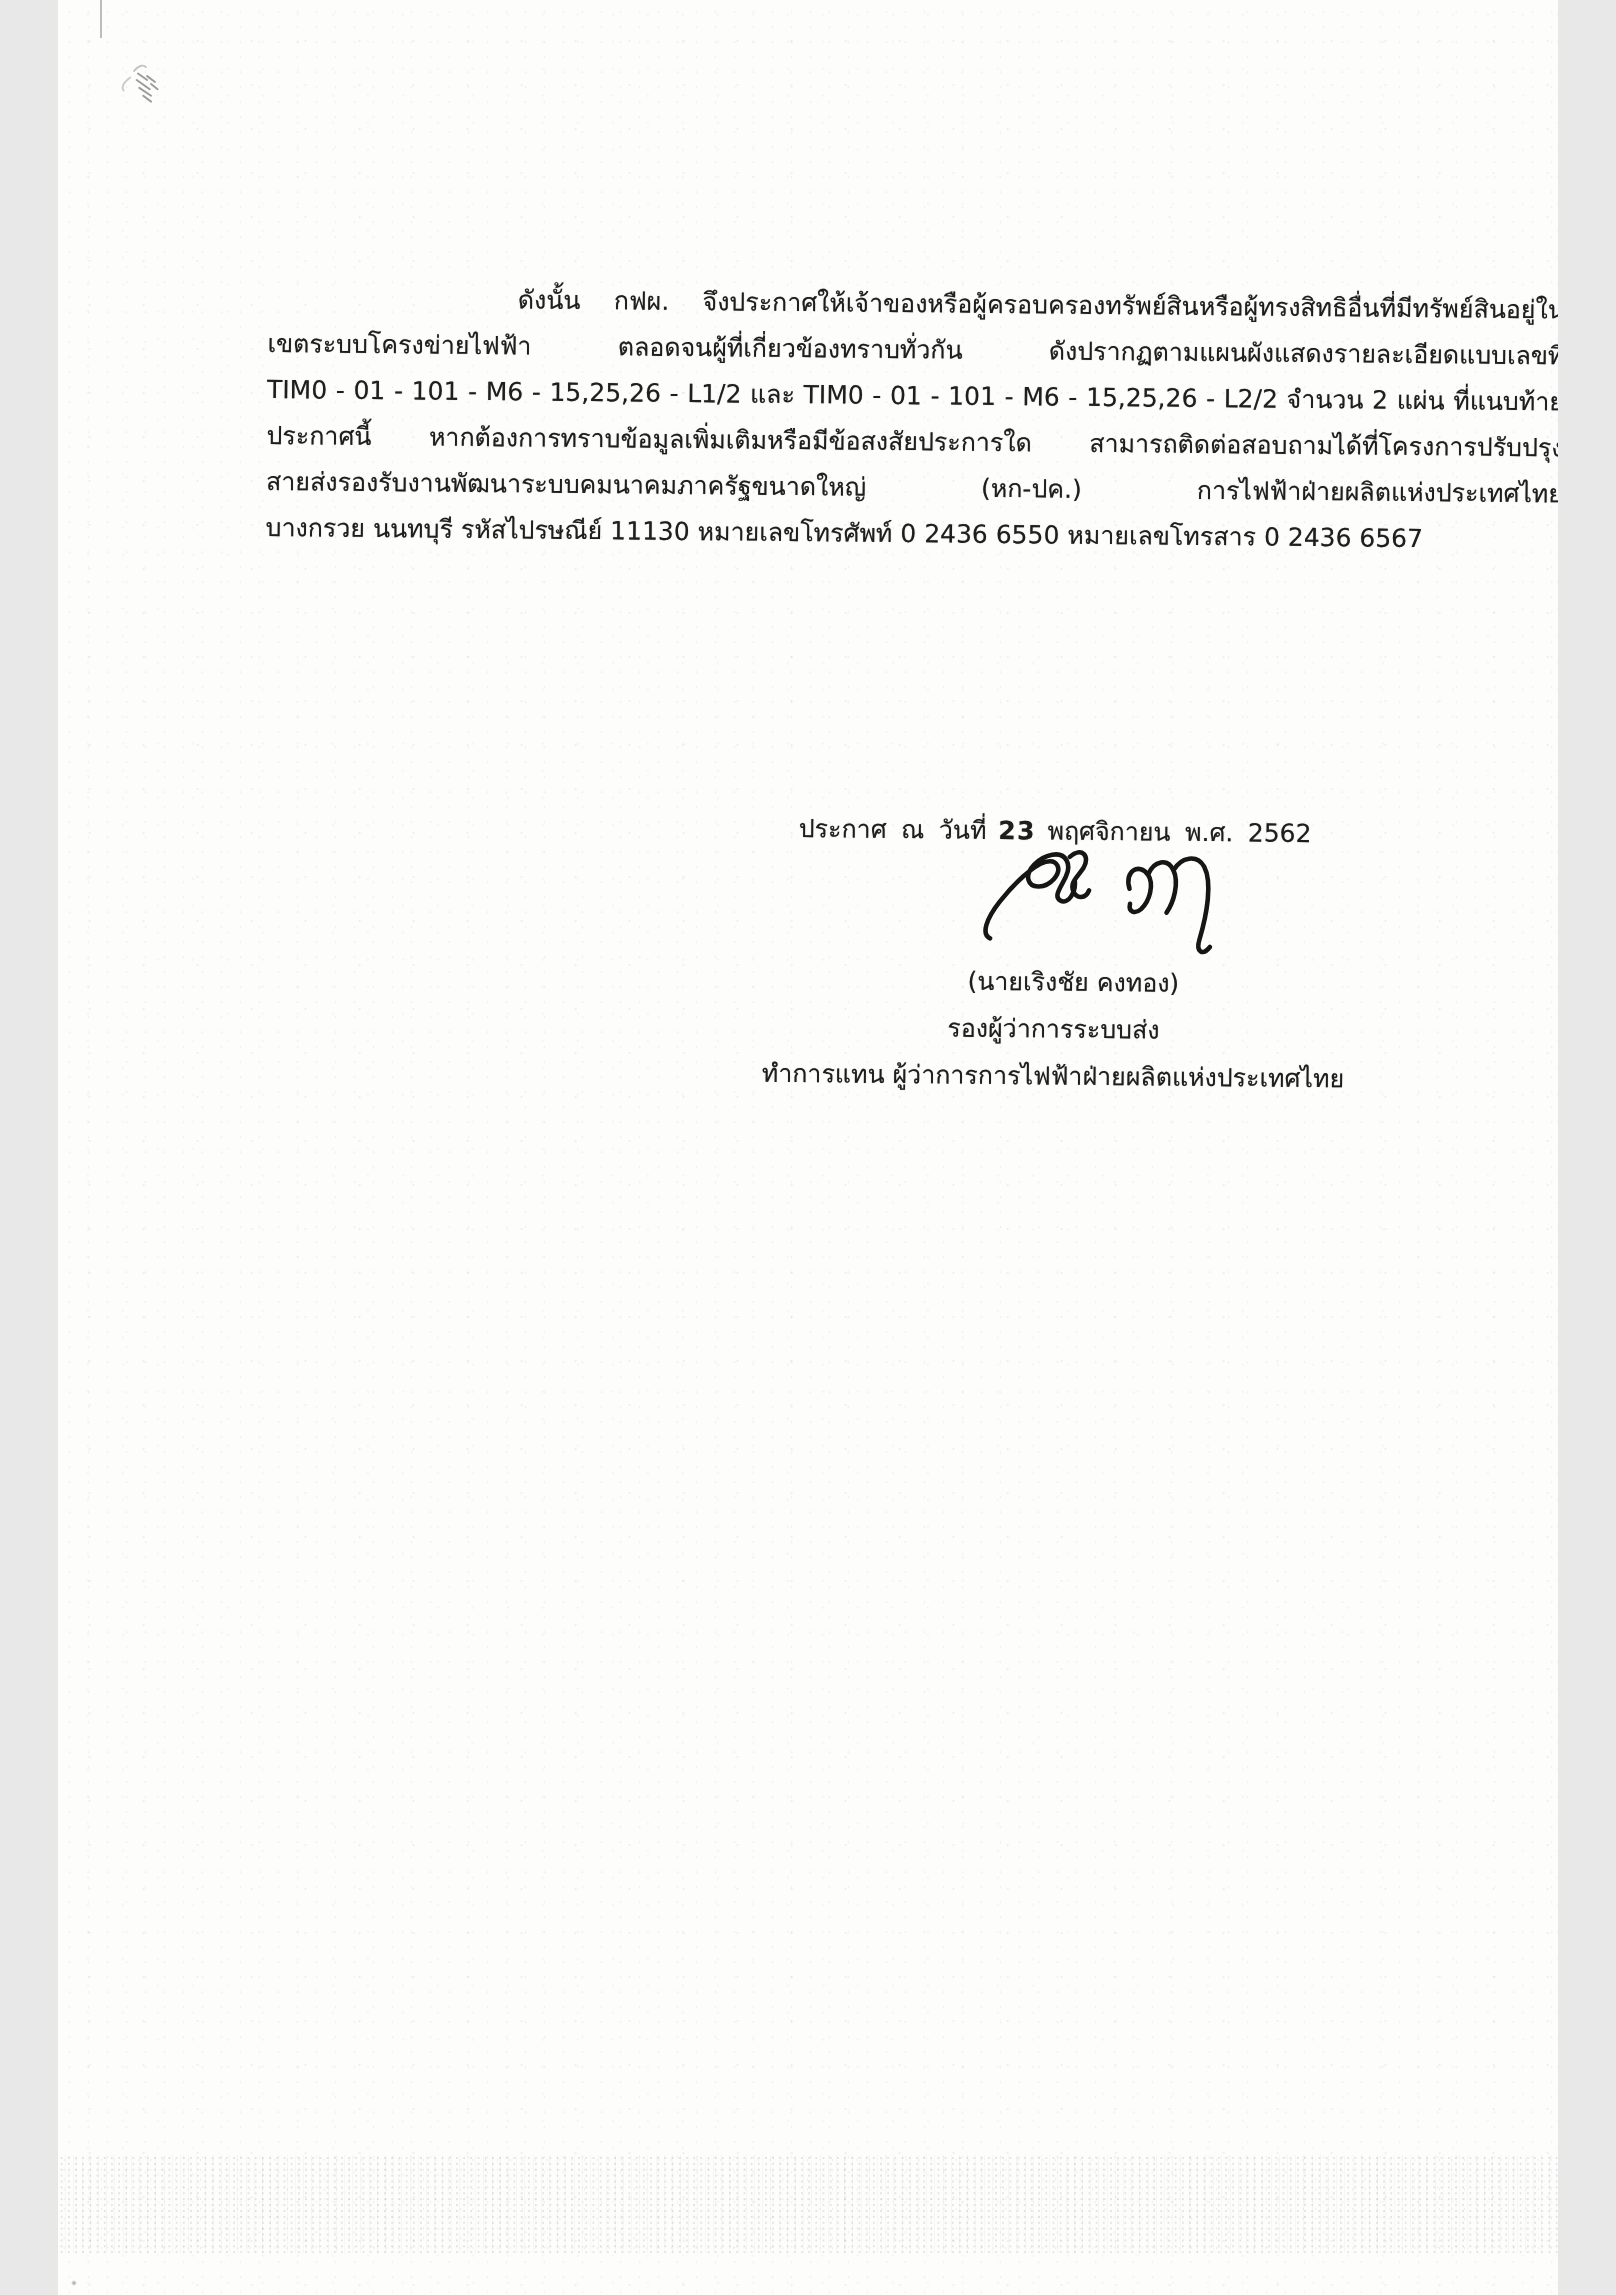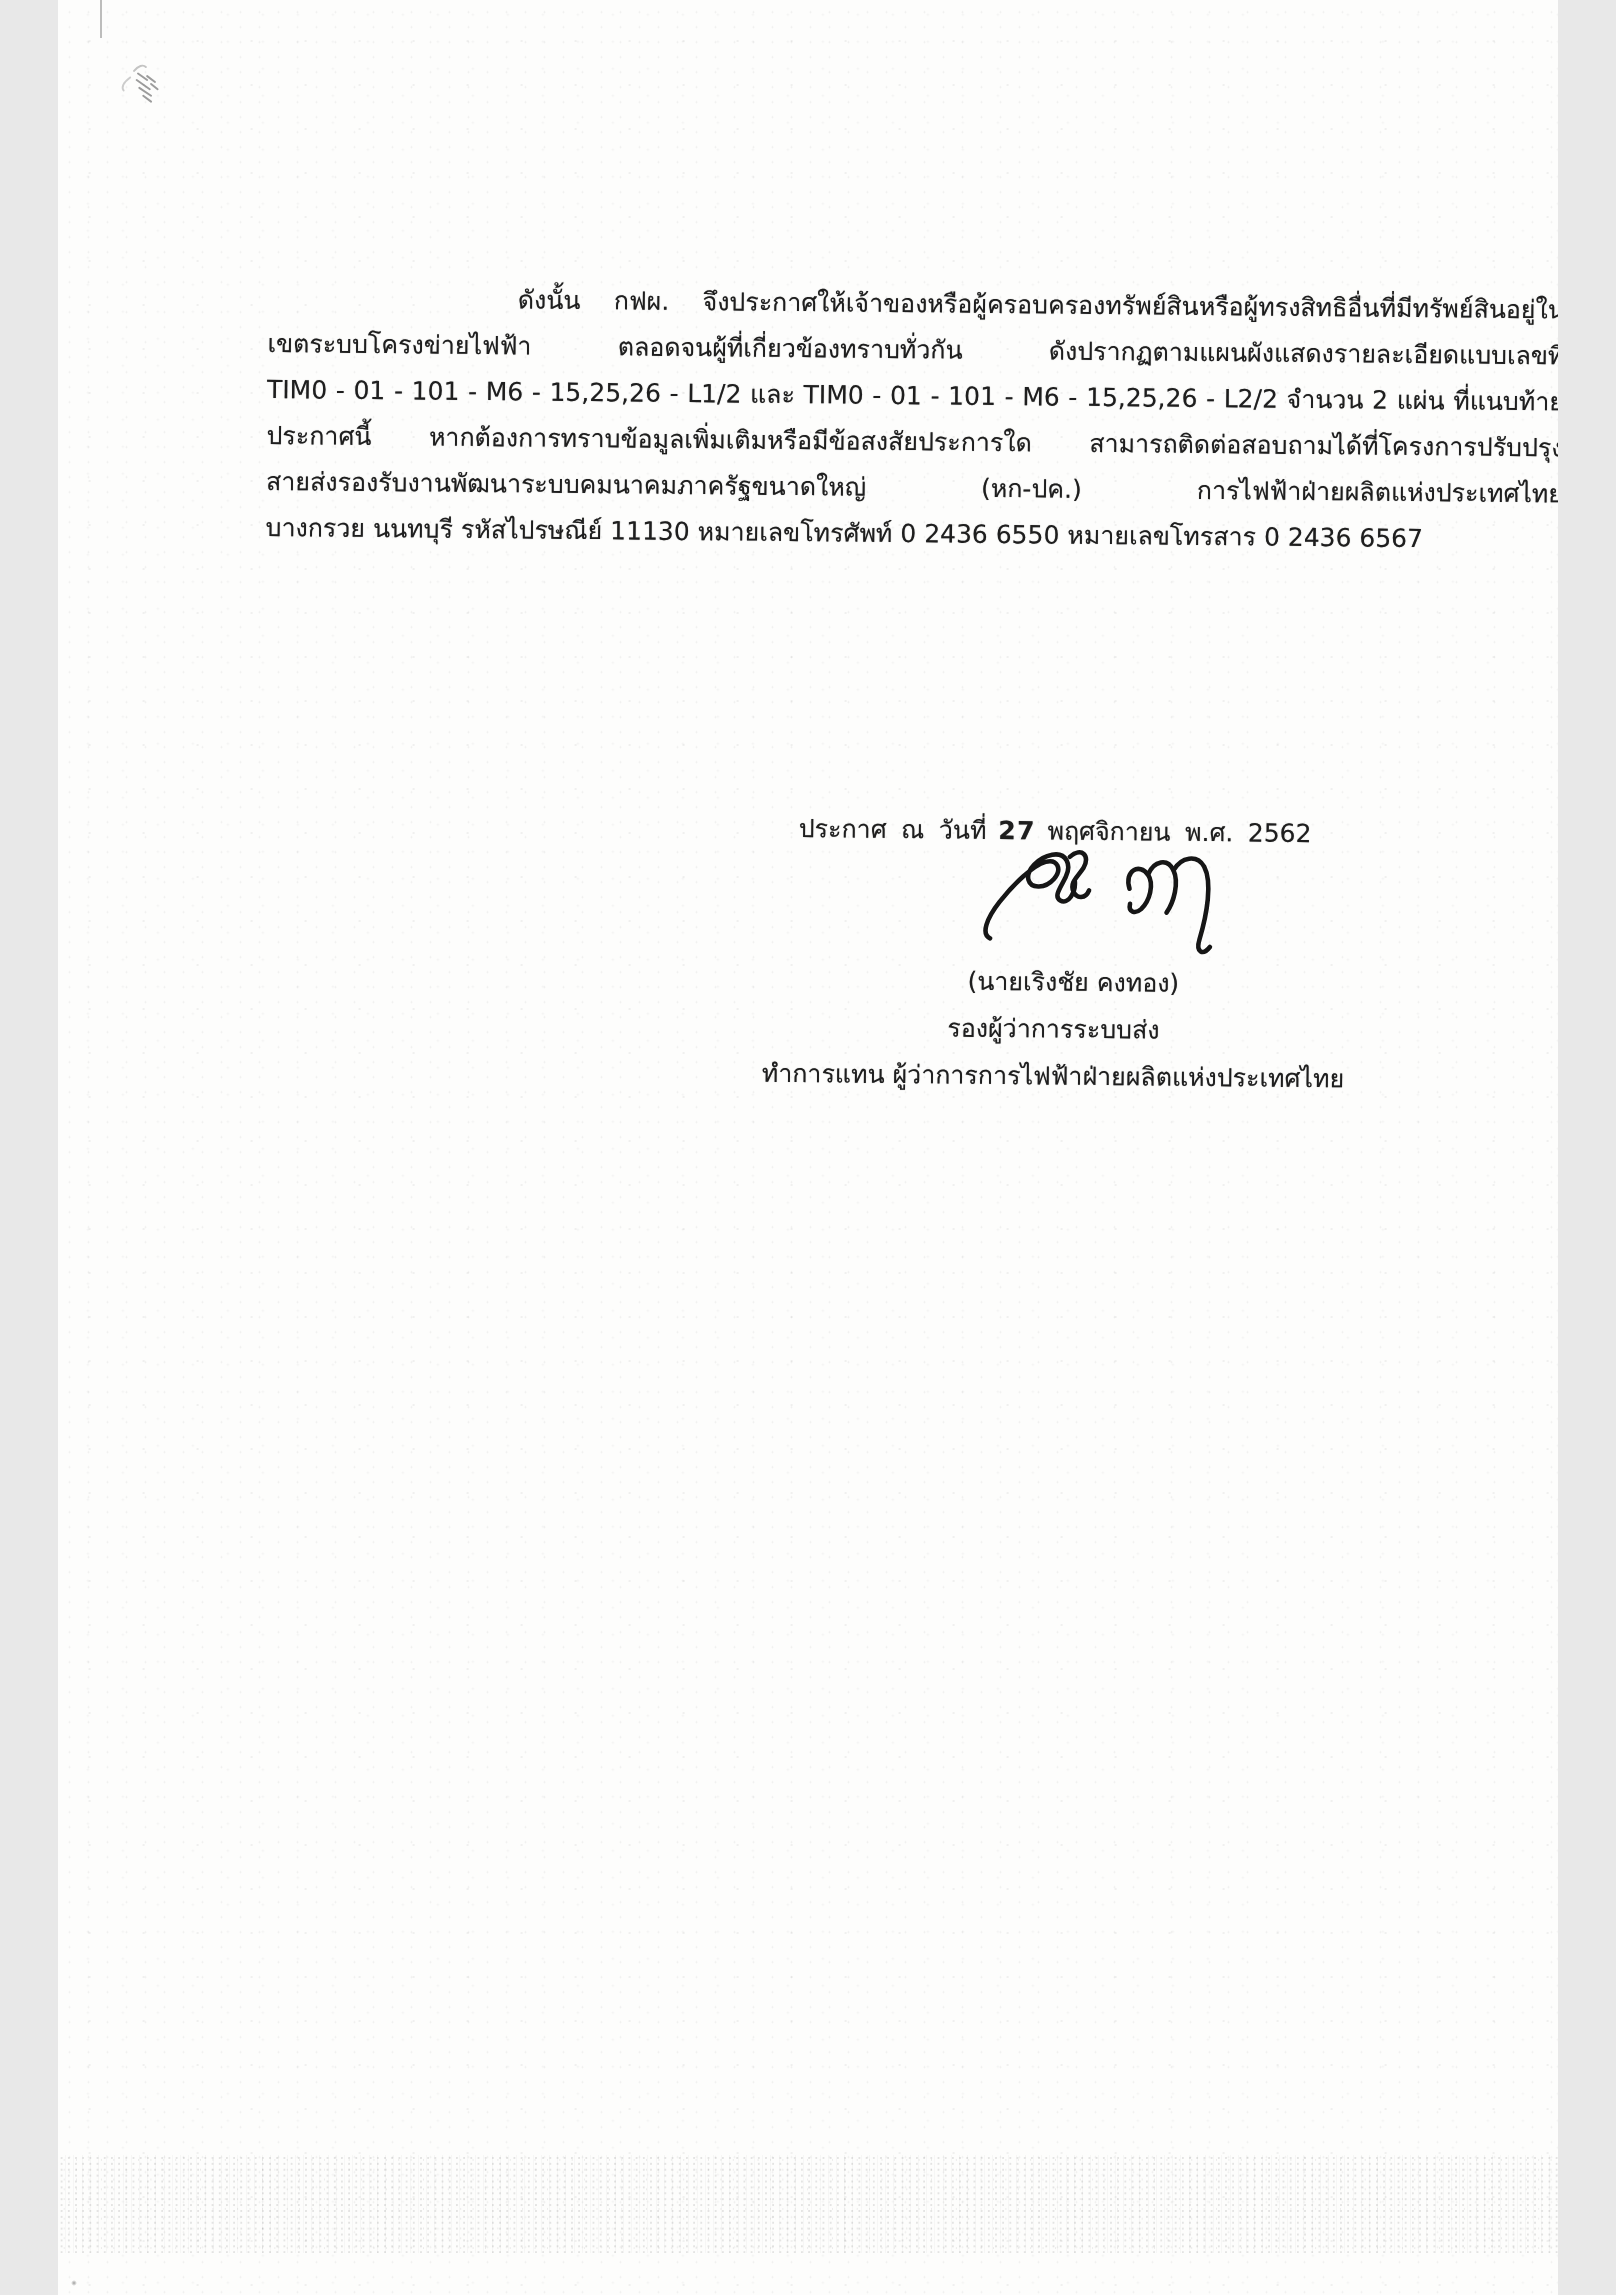--- a/index.html
+++ b/index.html
@@ -101,21 +101,21 @@
     <div class="paragraph">
       <div class="para-line indent">ดังนั้น กฟผ. จึงประกาศให้เจ้าของหรือผู้ครอบครองทรัพย์สินหรือผู้ทรงสิทธิอื่นที่มีทรัพย์สินอยู่ใน</div>
       <div class="para-line">เขตระบบโครงข่ายไฟฟ้า ตลอดจนผู้ที่เกี่ยวข้องทราบทั่วกัน ดังปรากฏตามแผนผังแสดงรายละเอียดแบบเลขที่</div>
       <div class="para-line">TIM0 - 01 - 101 - M6 - 15,25,26 - L1/2 และ TIM0 - 01 - 101 - M6 - 15,25,26 - L2/2 จำนวน 2 แผ่น ที่แนบท้าย</div>
       <div class="para-line">ประกาศนี้ หากต้องการทราบข้อมูลเพิ่มเติมหรือมีข้อสงสัยประการใด สามารถติดต่อสอบถามได้ที่โครงการปรับปรุง</div>
       <div class="para-line">สายส่งรองรับงานพัฒนาระบบคมนาคมภาครัฐขนาดใหญ่ (หก-ปค.) การไฟฟ้าฝ่ายผลิตแห่งประเทศไทย</div>
       <div class="para-line last">บางกรวย นนทบุรี รหัสไปรษณีย์ 11130 หมายเลขโทรศัพท์ 0 2436 6550 หมายเลขโทรสาร 0 2436 6567</div>
     </div>
 
     <div class="date-line">
-      <span>ประกาศ ณ วันที่</span><span class="day">27</span><span>พฤศจิกายน พ.ศ. 2562</span>
+      <span>ประกาศ ณ วันที่</span><span class="day">23</span><span>พฤศจิกายน พ.ศ. 2562</span>
     </div>
 
     <svg class="signature" viewBox="0 0 430 190">
       <path class="sig-stroke" d="M30,140 C16,134 24,110 44,84 C66,56 94,28 114,22 C132,17 140,33 127,48 C114,63 92,64 88,50 C84,35 103,15 124,11 C146,7 154,26 145,45 C138,60 126,75 137,81 C149,88 161,68 159,51"></path>
       <path class="sig-stroke" d="M151,14 C169,-2 183,12 172,31 C163,45 151,53 157,67 C162,79 176,78 181,65"></path>
       <path class="sig-stroke" d="M243,62 C234,34 258,22 271,40 C281,55 274,80 261,93 C252,101 241,98 244,85"></path>
       <path class="sig-stroke" d="M271,40 C280,18 301,14 310,33 C319,52 311,82 300,98"></path>
       <path class="sig-stroke" d="M310,33 C322,12 346,8 357,27 C370,51 362,100 351,138 C345,158 356,164 367,150"></path>
     </svg>
 

